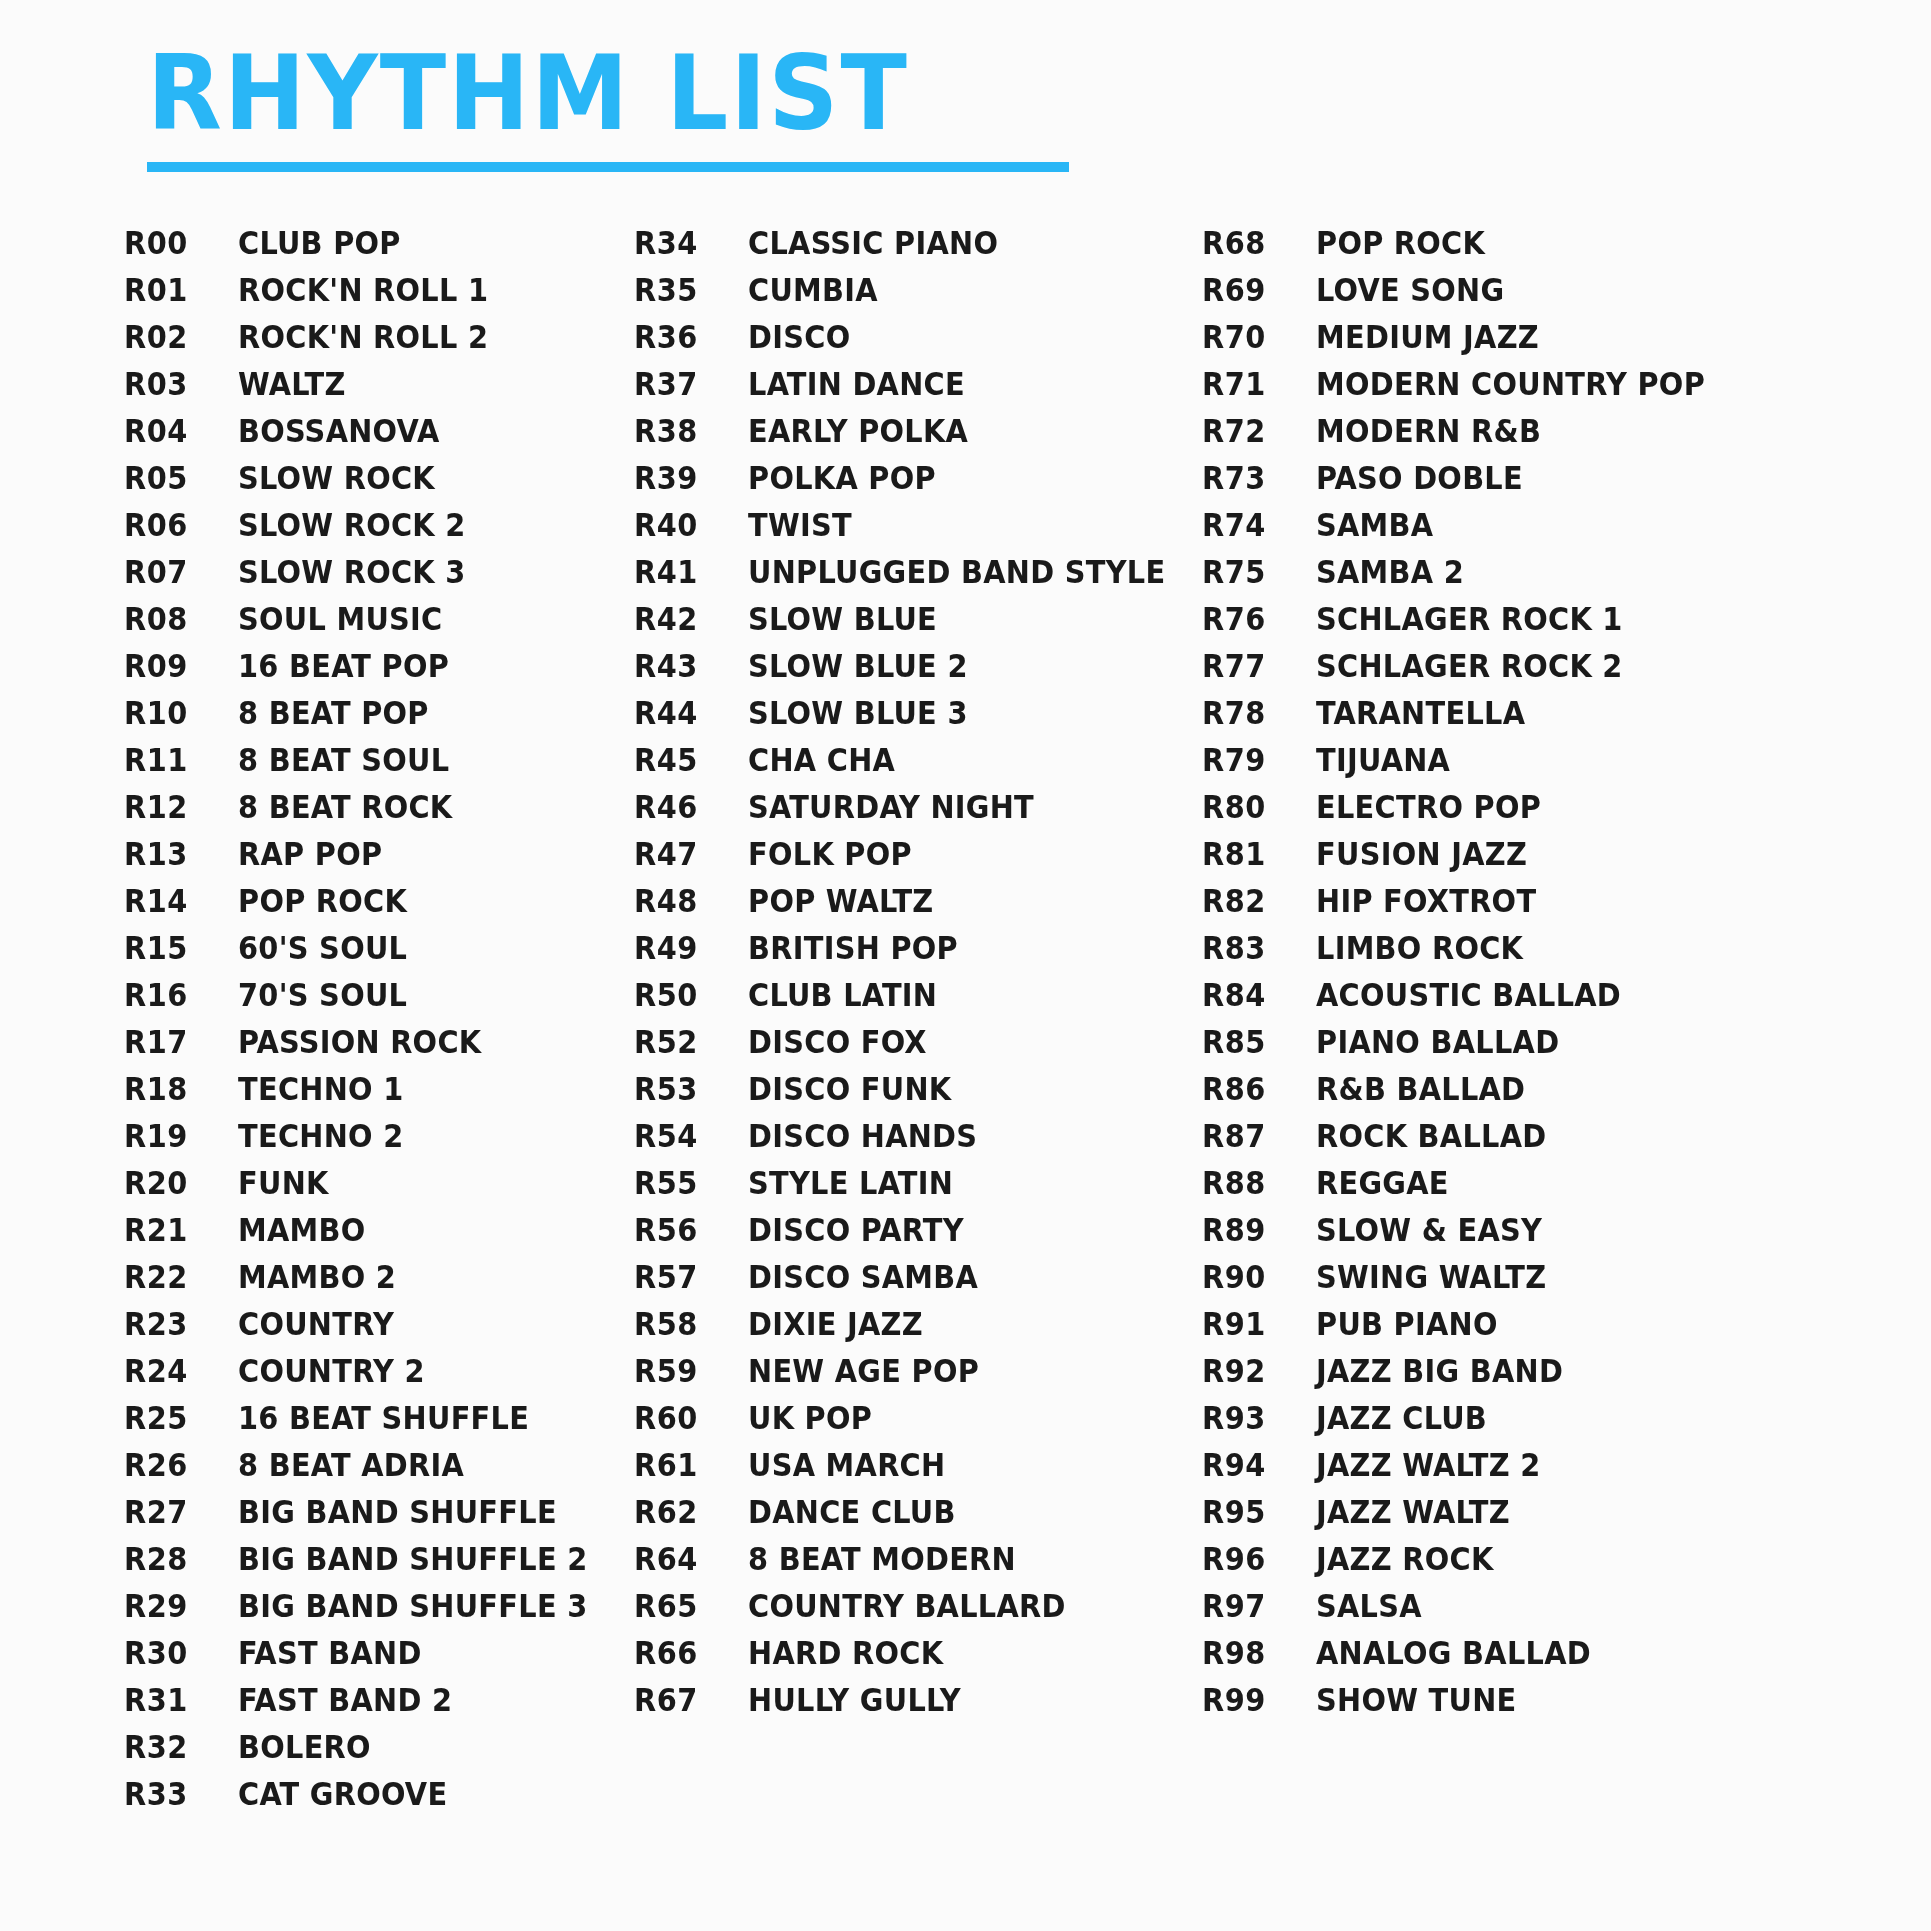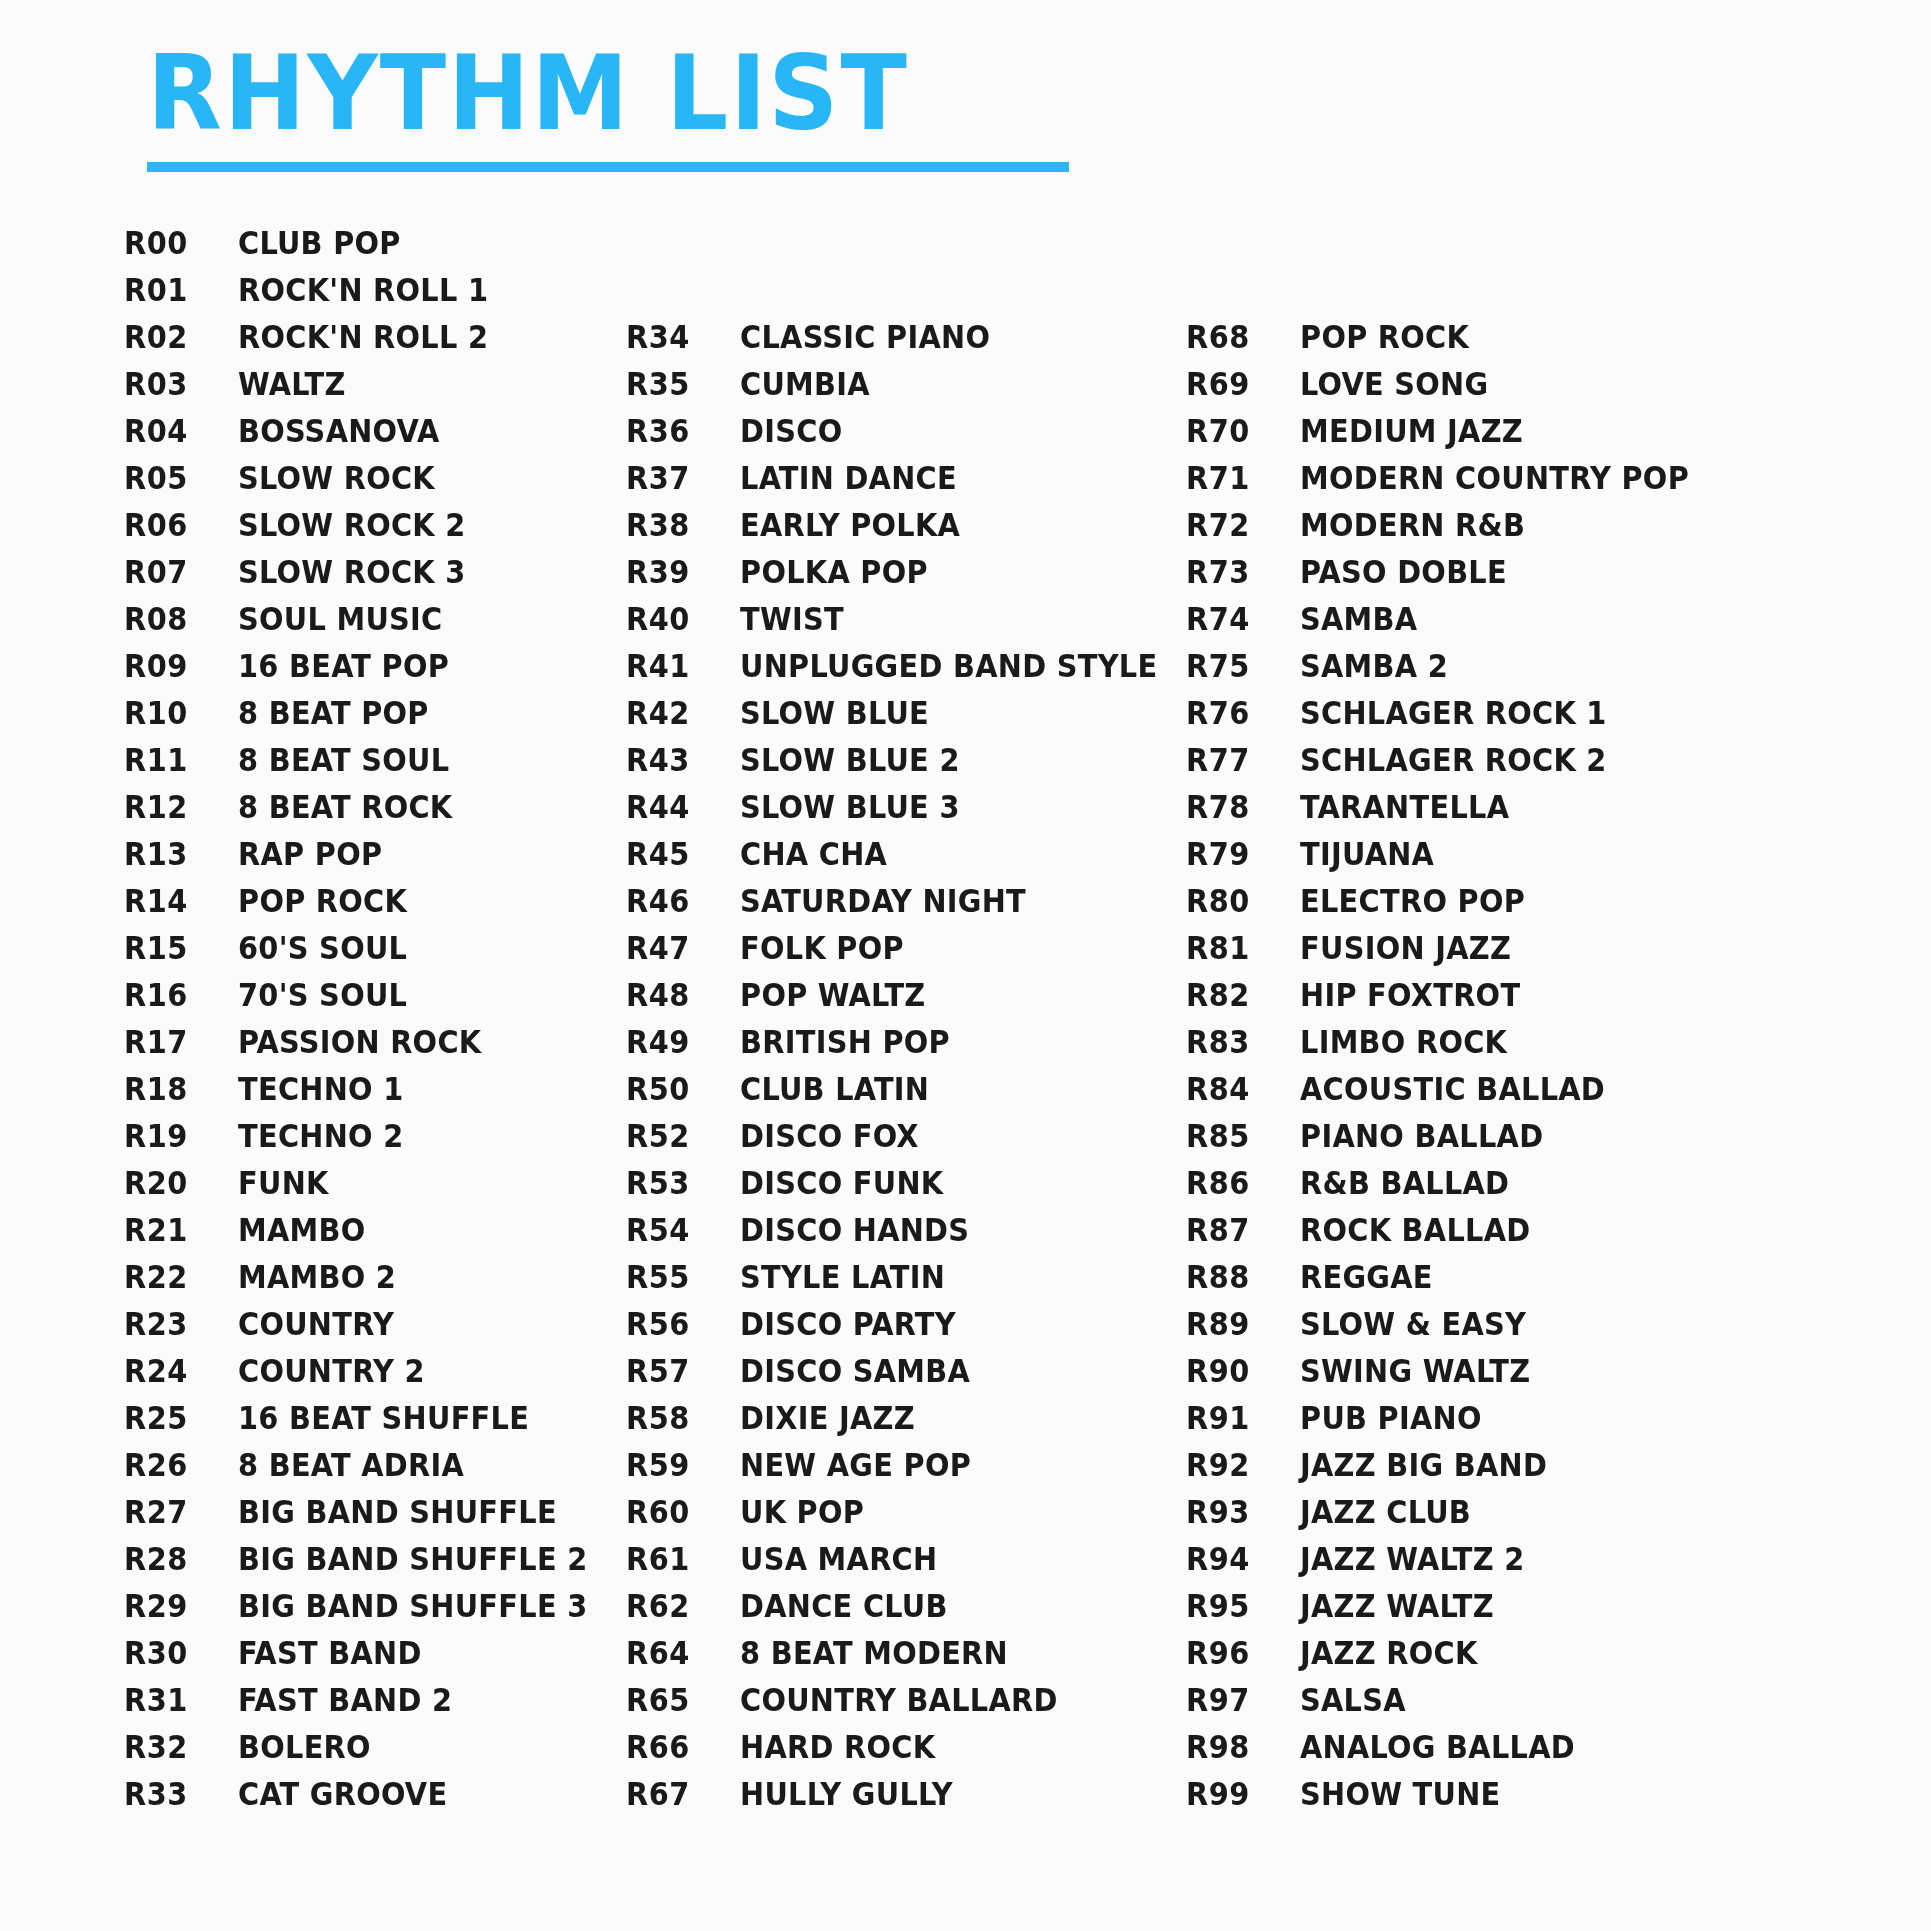--- a/index.html
+++ b/index.html
@@ -47,22 +47,21 @@
     height: 10.6px;
     background: #29b6f6;
   }
   .columns {
     position: absolute;
     left: 124px;
     top: 224px;
     width: 1728px;
     display: flex;
     flex-direction: row;
-    gap: 0px;
-    align-items: flex-end;
+    gap: 8px;
   }
   .column {
     display: flex;
     flex-direction: column;
   }
   .col-0 { width: 502px; }
   .col-1 { width: 560px; }
   .col-2 { width: 599px; }
 
   .row {

